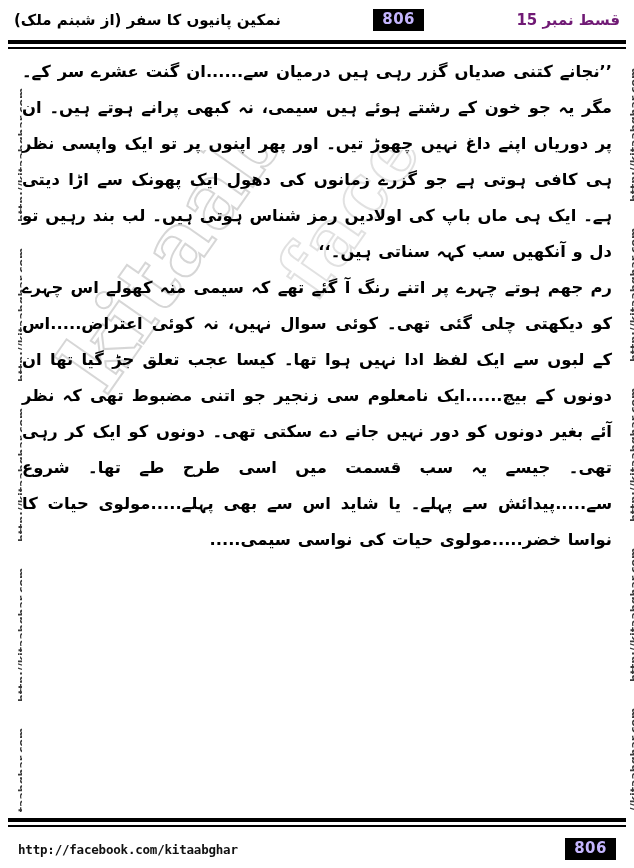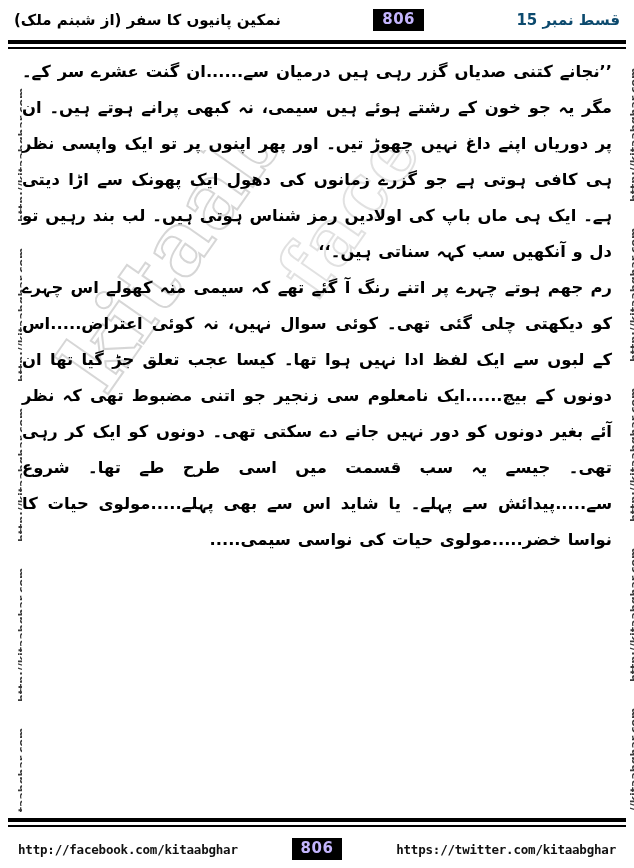--- a/index.html
+++ b/index.html
@@ -110,21 +110,21 @@
     display: flex;
     align-items: center;
     justify-content: space-between;
     padding: 0 14px;
     box-sizing: border-box;
   }
   .hdr-episode {
     font-family: "DejaVu Sans", sans-serif;
     font-size: 15px;
     font-weight: 700;
-    color: #0c4a6e;
+    color: #701a75;
     direction: rtl;
     white-space: nowrap;
   }
   .hdr-title {
     font-family: "DejaVu Sans", sans-serif;
     font-size: 15px;
     font-weight: 700;
     color: #000;
     direction: rtl;
     white-space: nowrap;
@@ -233,16 +233,15 @@
     <p>رم جھم ہوتے چہرے پر اتنے رنگ آ گئے تھے کہ سیمی منہ کھولے اس چہرے کو دیکھتی چلی گئی تھی۔ کوئی سوال نہیں، نہ کوئی اعتراض.....اس کے لبوں سے ایک لفظ ادا نہیں ہوا تھا۔ کیسا عجب تعلق جڑ گیا تھا ان دونوں کے بیچ......ایک نامعلوم سی زنجیر جو اتنی مضبوط تھی کہ نظر آئے بغیر دونوں کو دور نہیں جانے دے سکتی تھی۔ دونوں کو ایک کر رہی تھی۔ جیسے یہ سب قسمت میں اسی طرح طے تھا۔ شروع سے.....پیدائش سے پہلے۔ یا شاید اس سے بھی پہلے.....مولوی حیات کا نواسا خضر.....مولوی حیات کی نواسی سیمی.....</p>
 
   </div>
 
   <div class="rule thick rule-bot"></div>
   <div class="rule thin rule-bot2"></div>
 
   <div class="footer">
     <a href="#">http://facebook.com/kitaabghar</a>
     <div class="badge">806</div>
-    <a href="#">https://twitter.com/kitaabghar</a>
   </div>
 
 </div>
 
 </body></html>

